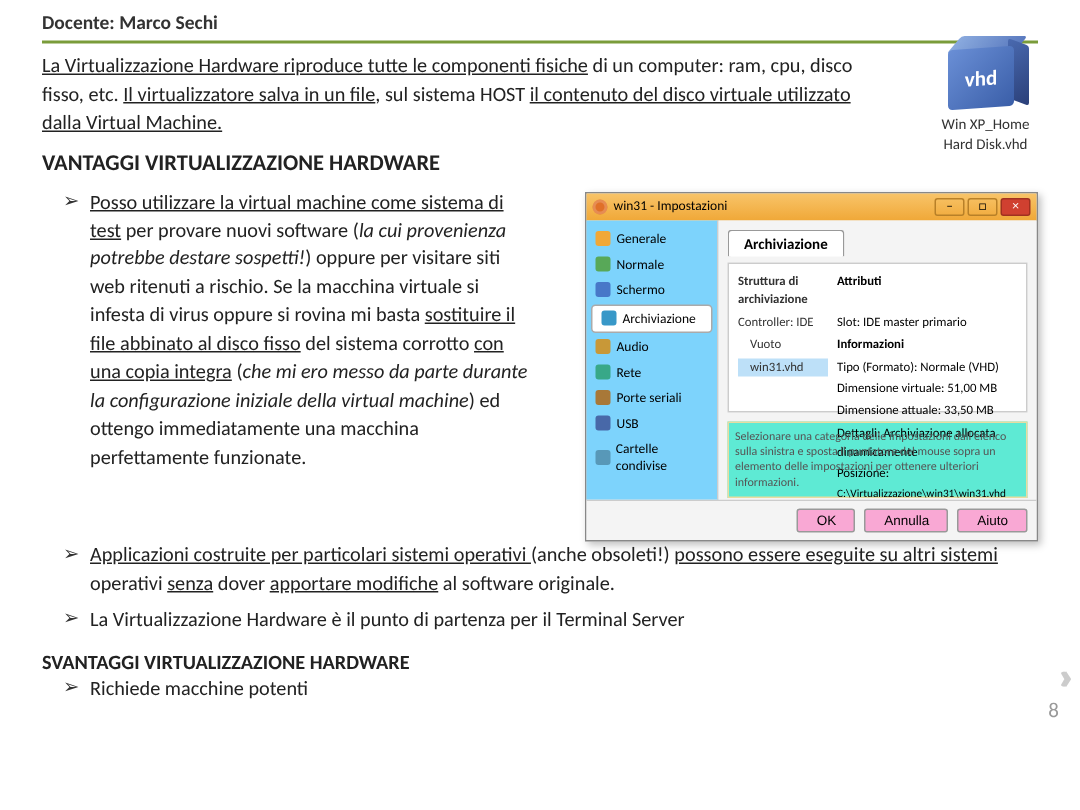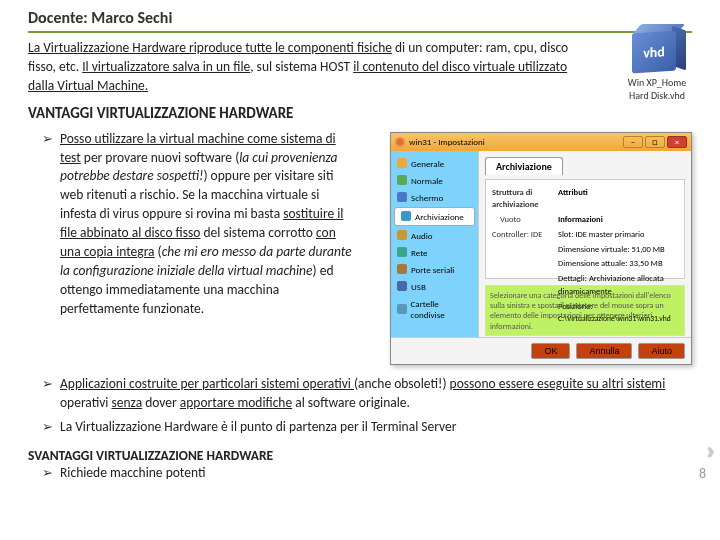--- a/index.html
+++ b/index.html
@@ -15,21 +15,21 @@
   }
   .slide {
     padding: 8px 28px 10px 28px;
   }
   .header-bar {
     border-bottom: 2px solid #7a9c3a;
     padding-bottom: 4px;
     margin-bottom: 6px;
   }
   .docente {
-    font-size: 16px;
+    font-size: 13px;
     font-weight: bold;
     color: #333;
     text-align: center;
   }
   .intro {
     font-size: 13.5px;
     line-height: 1.4;
     margin-bottom: 8px;
     width: 560px;
   }
@@ -152,24 +152,24 @@
     padding:3px 6px;font-size:9px;
   }
   .vbox-side .item.sel{background:#fff;border:1px solid #aaa;border-radius:3px;margin:1px 3px;}
   .vbox-side .dot{width:10px;height:10px;border-radius:2px;}
   .vbox-main{flex:1;background:#f4f4f4;padding:6px;}
   .vbox-tab{font-weight:bold;font-size:10px;margin-bottom:4px;display:inline-block;border:1px solid #999;border-bottom:none;padding:2px 10px;background:#fff;border-radius:3px 3px 0 0;}
   .vbox-panel{background:#fff;border:1px solid #ccc;padding:6px;height:100px;font-size:8.5px;line-height:1.5;}
   .vbox-panel .row{display:flex;gap:6px;margin-bottom:2px;}
   .vbox-panel .lbl{width:60px;color:#333;}
   .vbox-panel .val{flex:1;}
-  .vbox-desc{background:#bef264;border:1px solid #e8dca0;padding:4px;margin-top:6px;font-size:8px;color:#555;line-height:1.3;}
+  .vbox-desc{background:#5eead4;border:1px solid #e8dca0;padding:4px;margin-top:6px;font-size:8px;color:#555;line-height:1.3;}
   .vbox-footer{display:flex;justify-content:flex-end;gap:6px;padding:5px 6px;background:#f4f4f4;border-top:1px solid #ccc;}
   .vbox-footer button{
-    font-size:9px;padding:2px 12px;border:1px solid #999;background:#c2410c;border-radius:2px;cursor:pointer;
+    font-size:9px;padding:2px 12px;border:1px solid #999;background:#f9a8d4;border-radius:2px;cursor:pointer;
   }
 
   .page-num {
     position:absolute;
     right:14px;
     bottom:58px;
     color:#9a9a9a;
     font-size:14px;
   }
   .chevrons{
@@ -268,26 +268,30 @@
             </div>
         </div>
         <div class="vbox-main">
           <span class="vbox-tab">Archiviazione</span>
           <div class="vbox-panel">
             <div class="row">
                 <div class="lbl" style="font-weight:bold">Struttura di archiviazione</div>
                 <div class="val" style="font-weight:bold">Attributi</div>
               </div>
             <div class="row">
+                <div class="lbl">Controller: IDE</div>
+                <div class="val"><span>Slot:</span> <span>IDE master primario</span></div>
+              </div>
+            <div class="row">
                 <div class="lbl" style="padding-left:8px">Vuoto</div>
                 <div class="val" style="font-weight:bold">Informazioni</div>
               </div>
             <div class="row">
-                <div class="lbl">Controller: IDE</div>
-                <div class="val"><span>Slot:</span> <span>IDE master primario</span></div>
+                <div class="lbl" style="padding-left:8px;background:#bde0f8">win31.vhd</div>
+                <div class="val"><span>Tipo (Formato):</span> <span>Normale (VHD)</span></div>
               </div>
             <div class="row">
                 <div class="lbl"></div>
                 <div class="val"><span>Dimensione virtuale:</span> <span>51,00 MB</span></div>
               </div>
             <div class="row">
                 <div class="lbl"></div>
                 <div class="val"><span>Dimensione attuale:</span> <span>33,50 MB</span></div>
               </div>
             <div class="row">
@@ -303,21 +307,21 @@
         </div>
       </div>
       <div class="vbox-footer">
         <button>OK</button>
         <button>Annulla</button>
         <button>Aiuto</button>
       </div>
     </div>
   </div>
 
-  <ul class="bullets" style="margin-top:10px">
+  <ul class="bullets" style="margin-top:0">
     <li>
       <span class="u">Applicazioni costruite per particolari sistemi operativi </span><span>(anche obsoleti!) </span><span class="u">possono essere eseguite su altri sistemi</span><span> operativi </span><span class="u">senza</span><span> dover </span><span class="u">apportare modifiche</span><span> al software originale.</span>
     </li>
     <li>La Virtualizzazione Hardware è il punto di partenza per il Terminal Server</li>
   </ul>
 
   <div class="svantaggi-title">SVANTAGGI VIRTUALIZZAZIONE HARDWARE</div>
   <ul class="bullets">
     <li>Richiede macchine potenti</li>
   </ul>

